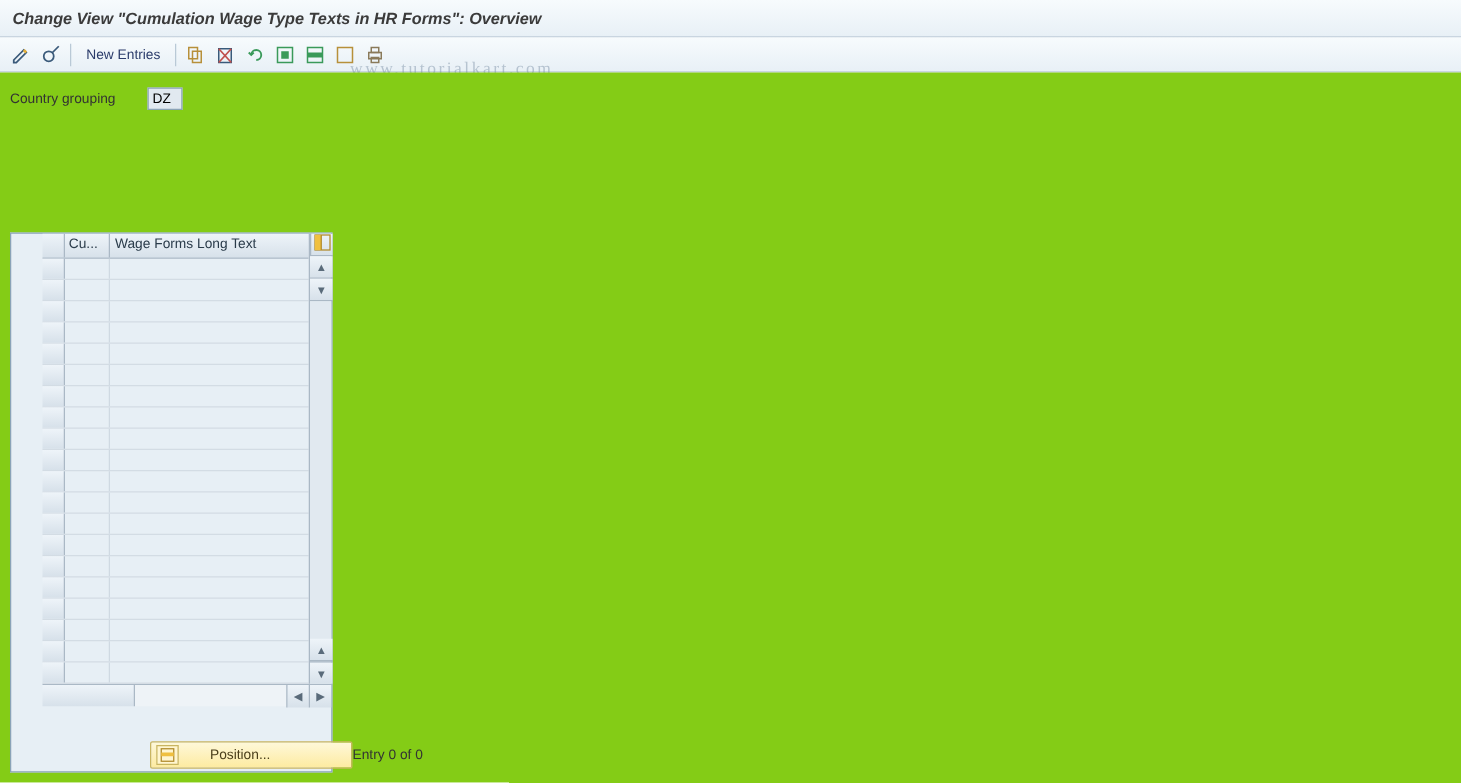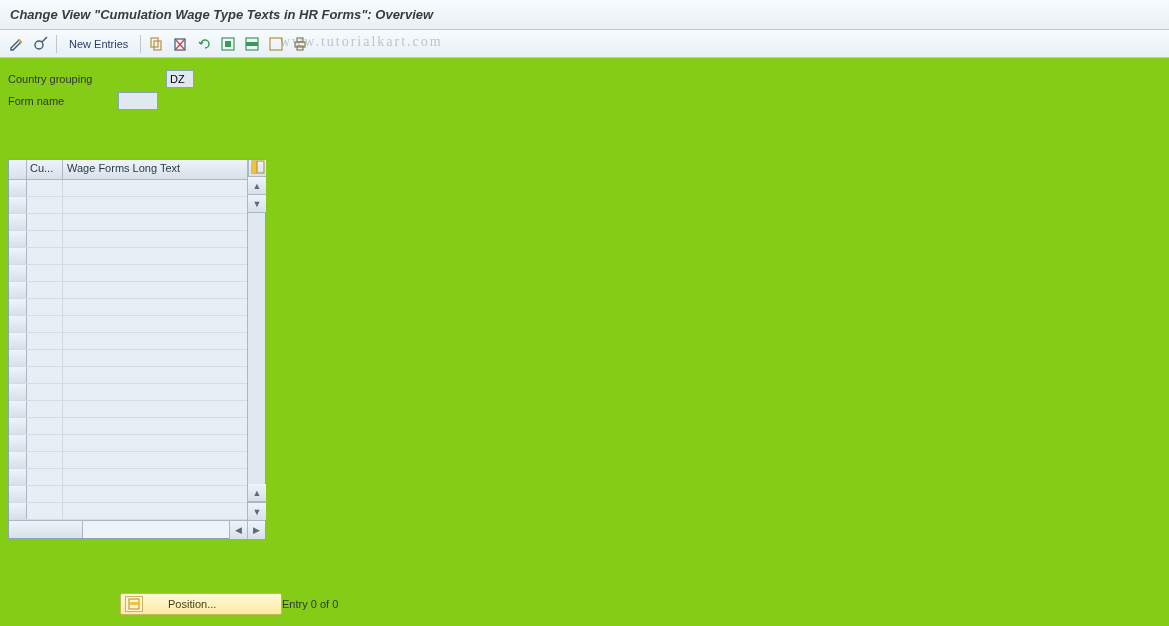--- a/index.html
+++ b/index.html
@@ -50,21 +50,21 @@
     padding: 3px 8px;
     cursor: pointer;
   }
   .tool-sep {
     width: 1px; height: 18px;
     background: #b9c9d6; margin: 0 2px;
   }
   .watermark {
     position: absolute;
     left: 280px;
-    top: 4px;
+    top: 18px;
     font-size: 14px;
     color: rgba(130,150,170,0.5);
     letter-spacing: 2px;
     font-family: Georgia, serif;
     pointer-events: none;
   }
 
   .work-area {
     background: #84cc16;
     width: 100%;
@@ -81,31 +81,32 @@
     color: #333;
   }
   .form-label { width: 110px; }
   .form-input {
     border: 1px solid #8aa3b7;
     background: #e1e9f0;
     height: 18px;
     font-size: 11px;
     padding: 1px 3px;
   }
-  .input-country { width: 28px; margin-left: 48px; }
+  .input-country { width: 28px; }
   .input-formname { width: 40px; }
 
   .table-wrap {
     position: absolute;
     left: 8px;
-    top: 101px;
+    top: 128px;
     width: 258px;
-    height: 380px;
+    height: 432px;
     border: 1px solid #8aa3b7;
     background: #e7eff5;
+    padding-left: 25px;
   }
   .table-inner {
     display: flex;
     width: 100%;
     height: 360px;
   }
   .table-body { flex: 1; }
   .table-head {
     display: flex;
     height: 20px;
@@ -273,24 +274,20 @@
   </span>
 
   <span class="watermark">www.tutorialkart.com</span>
 </div>
 
 <div class="work-area">
 
   <div class="form-row">
     <span class="form-label">Country grouping</span>
     <input class="form-input input-country" readonly="" value="DZ" style="">
-  </div>
-  <div class="form-row">
-    <span class="form-label">Form name</span>
-    <input class="form-input input-formname" readonly="" value="" style="">
   </div>
 
   <div class="table-wrap">
     <div class="table-inner">
       <div class="table-body">
         <div class="table-head">
           <span class="th-sel"></span>
           <span class="th-cu">Cu...</span>
           <span class="th-long">Wage Forms Long Text</span>
         </div>

